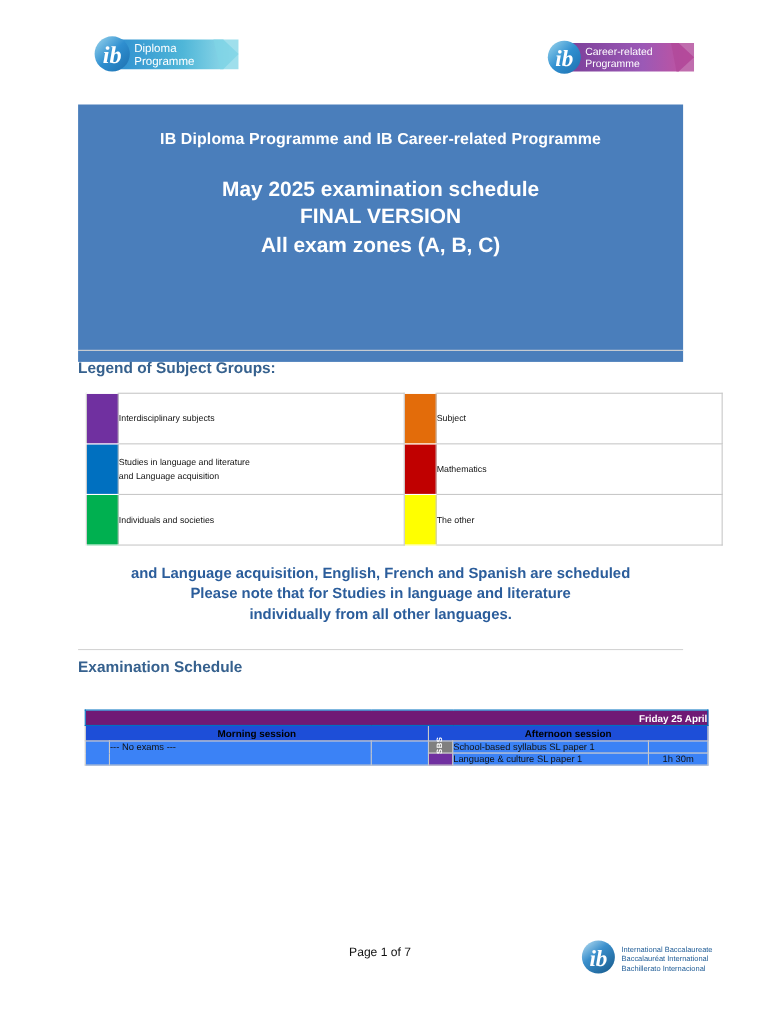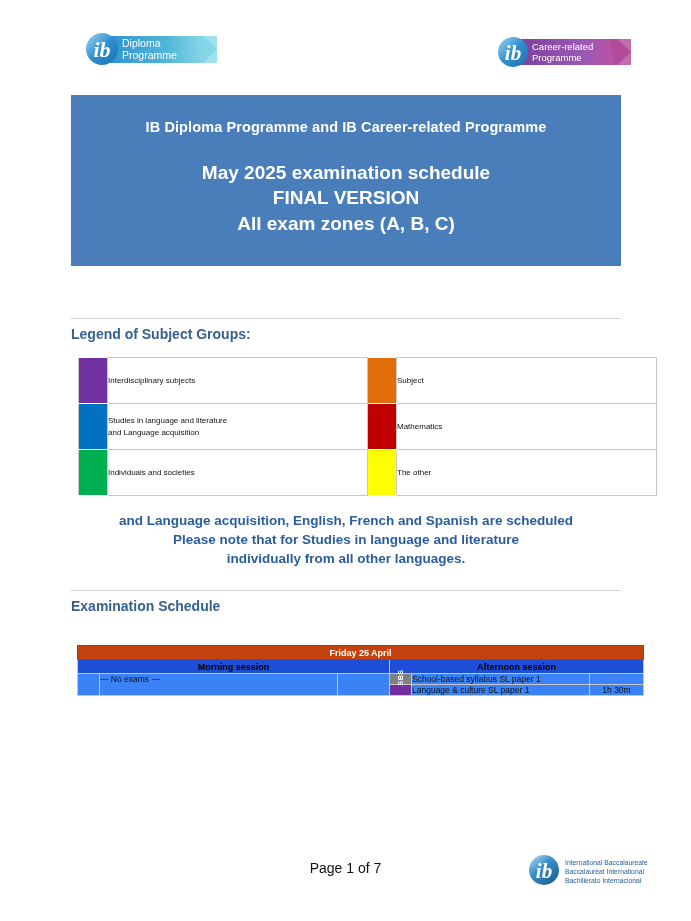--- a/index.html
+++ b/index.html
@@ -37,21 +37,21 @@
     height: 36px;
   }
   .logo-svg { display: block; width: 100%; height: 100%; }
 
   
   .banner {
     position: absolute;
     left: 71px;
     top: 95px;
     width: 550px;
-    height: 171px;
+    height: 234px;
     background: #4a7ebb;
     box-sizing: border-box;
     padding: 14px 28px 0 28px;
     text-align: center;
     color: #ffffff;
   }
   .banner-line1 {
     font-size: 14.5px;
     font-weight: bold;
     letter-spacing: 0.1px;
@@ -141,25 +141,25 @@
     position: absolute;
     left: 77px;
     top: 645px;
     width: 566px;
     border-collapse: collapse;
     table-layout: fixed;
   }
   .schedule td, .schedule th { padding: 0; }
 
   .sched-date {
-    background: #c2410c;
+    background: #701a75;
     color: #ffffff;
     font-size: 9px;
     font-weight: bold;
-    text-align: center;
+    text-align: right;
     height: 13px;
     border: 1px solid #0070c0;
   }
   .sched-session {
     font-size: 9px;
     font-weight: bold;
     text-align: center;
     height: 13px;
     border: 1px solid #c8c8c8;
     background: #1d4ed8;
@@ -201,21 +201,21 @@
   }
   .swatch-purple { background: #7030a0; }
 
   
   .footer-page {
     position: absolute;
     left: 0;
     top: 860px;
     width: 691px;
     text-align: center;
-    font-size: 14px;
+    font-size: 11px;
     color: #111;
   }
   .footer-logo {
     position: absolute;
     left: 527px;
     top: 850px;
     width: 130px;
     height: 40px;
   }
 </style>
@@ -272,21 +272,20 @@
 
 </div>
 
 <div class="banner">
   <div class="banner-line1">IB Diploma Programme and IB Career-related Programme</div>
   <div class="banner-title">
     <div>May 2025 examination schedule</div>
     <div>FINAL VERSION</div>
     <div>All exam zones (A, B, C)</div>
   </div>
-  <div class="banner-note">An examination cannot be rescheduled without authorization from the Assessment Division, IB Global Centre, Cardiff.</div>
 </div>
 
 <div class="rule r1"></div>
 <div class="rule r2"></div>
 
 <div class="section-heading legend-h">Legend of Subject Groups:</div>
 
 <table class="legend">
   <tbody>
     <tr>

